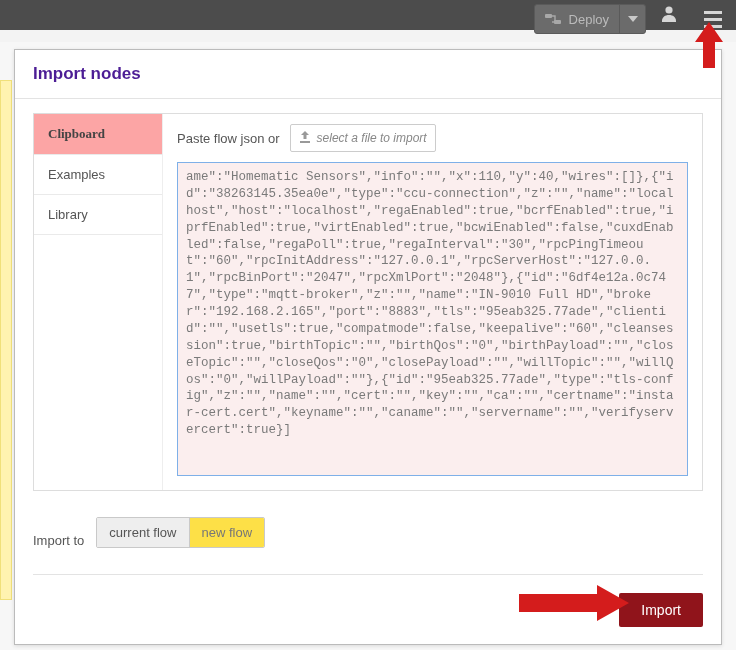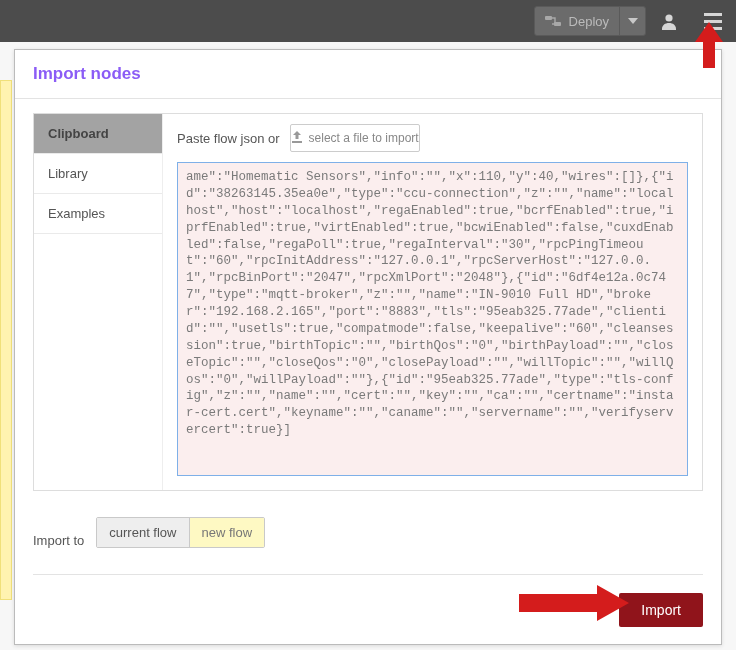--- a/index.html
+++ b/index.html
@@ -1,24 +1,24 @@
 <!DOCTYPE html>
 <html><head>
 <meta charset="utf-8">
 <style>
   * { box-sizing: border-box; margin: 0; padding: 0; }
   html, body { width: 736px; height: 650px; font-family: Arial, Helvetica, sans-serif; background:#f3f3f3; overflow:hidden;}
   
   .topbar {
-    height:42px;
+    height:30px;
     background:#4c4c4c;
     display:flex;
-    align-items:center;
+    align-items:flex-start;
     justify-content:flex-end;
-    padding:15px 8px;
+    padding:4px 8px;
     width:736px;
   }
   .deploy-group{
     display:flex;
     align-items:center;
     background:#6b6b6b;
     border:1px solid #5a5a5a;
     border-radius:3px;
     height:30px;
     overflow:hidden;
@@ -64,21 +64,21 @@
     width:708px;
     height:596px;
     background:#fff;
     border:1px solid #bbb;
     box-shadow:0 1px 4px rgba(0,0,0,.12);
     display:flex;
     flex-direction:column;
   }
   .dialog-title{
     font-size:17px;
-    color:#8b5cf6;
+    color:#4c1d95;
     font-weight:bold;
     padding:14px 18px 14px;
     border-bottom:1px solid #e3e3e3;
   }
   .inner{
     margin:14px 18px 0 18px;
     border:1px solid #ddd;
     display:flex;
     height:378px;
   }
@@ -87,23 +87,24 @@
     background:#fff;
   }
   .side-tab{
     padding:12px 14px;
     font-size:13px;
     color:#555;
     border-bottom:1px solid #eaeaea;
     cursor:pointer;
   }
   .side-tab.active{
-    background:#a3a3a3;
+    background:#fca5a5;
     font-weight:bold;
     color:#444;
+    font-family:Liberation Serif, serif;
   }
   .main-pane{
     flex:1;
     border-left:1px solid #eee;
     padding:10px 14px 14px 14px;
     display:flex;
     flex-direction:column;
   }
   .paste-row{
     display:flex;
@@ -111,25 +112,26 @@
     gap:10px;
     font-size:13px;
     color:#555;
     margin-bottom:10px;
   }
   .file-btn{
     border:1px solid #ccc;
     background:#fff;
     color:#888;
     font-size:12px;
-    padding:6px 0;
+    padding:6px 8px;
     border-radius:2px;
     display:flex;
     gap:6px;
     cursor:pointer;
+    font-style:italic;
   }
   .json-box{
     flex:1;
     width:100%;
     font-family:"Courier New", monospace;
     font-size:12.5px;
     color:#7a7a7a;
     background:#fbeeee;
     border:1px solid #7eb0e8;
     outline:none;
@@ -151,21 +153,21 @@
     border-bottom:1px solid #e3e3e3;
   }
   .seg{
     display:flex;
     border:1px solid #c9c9c9;
     border-radius:2px;
     overflow:hidden;
   }
   .seg button{
     border:none;
-    background:#fef9c3;
+    background:#fde047;
     padding:7px 12px;
     font-size:13px;
     color:#777;
     cursor:pointer;
   }
   .seg button.sel{
     background:#eee;
     color:#555;
     padding-left:12px;
   }
@@ -254,22 +256,22 @@
     <path d="M14 0 L28 20 L20 20 L20 46 L8 46 L8 20 L0 20 Z" fill="#d41c1c"></path>
   </svg>
 </div>
 
 <div class="dialog">
   <div class="dialog-title">Import nodes</div>
 
   <div class="inner">
     <div class="side-tabs">
       <div class="side-tab active">Clipboard</div>
+      <div class="side-tab">Examples</div>
       <div class="side-tab">Library</div>
-      <div class="side-tab">Examples</div>
     </div>
     <div class="main-pane">
       <div class="paste-row">
         <span>Paste flow json or</span>
         <button class="file-btn">
           <span>
             <svg width="12" height="12" viewBox="0 0 12 12">
                 <path d="M6 0 L10 4 L7.5 4 L7.5 8 L4.5 8 L4.5 4 L2 4 Z" fill="#999"></path>
                 <rect x="1" y="10" width="10" height="2" fill="#999"></rect>
               </svg>

